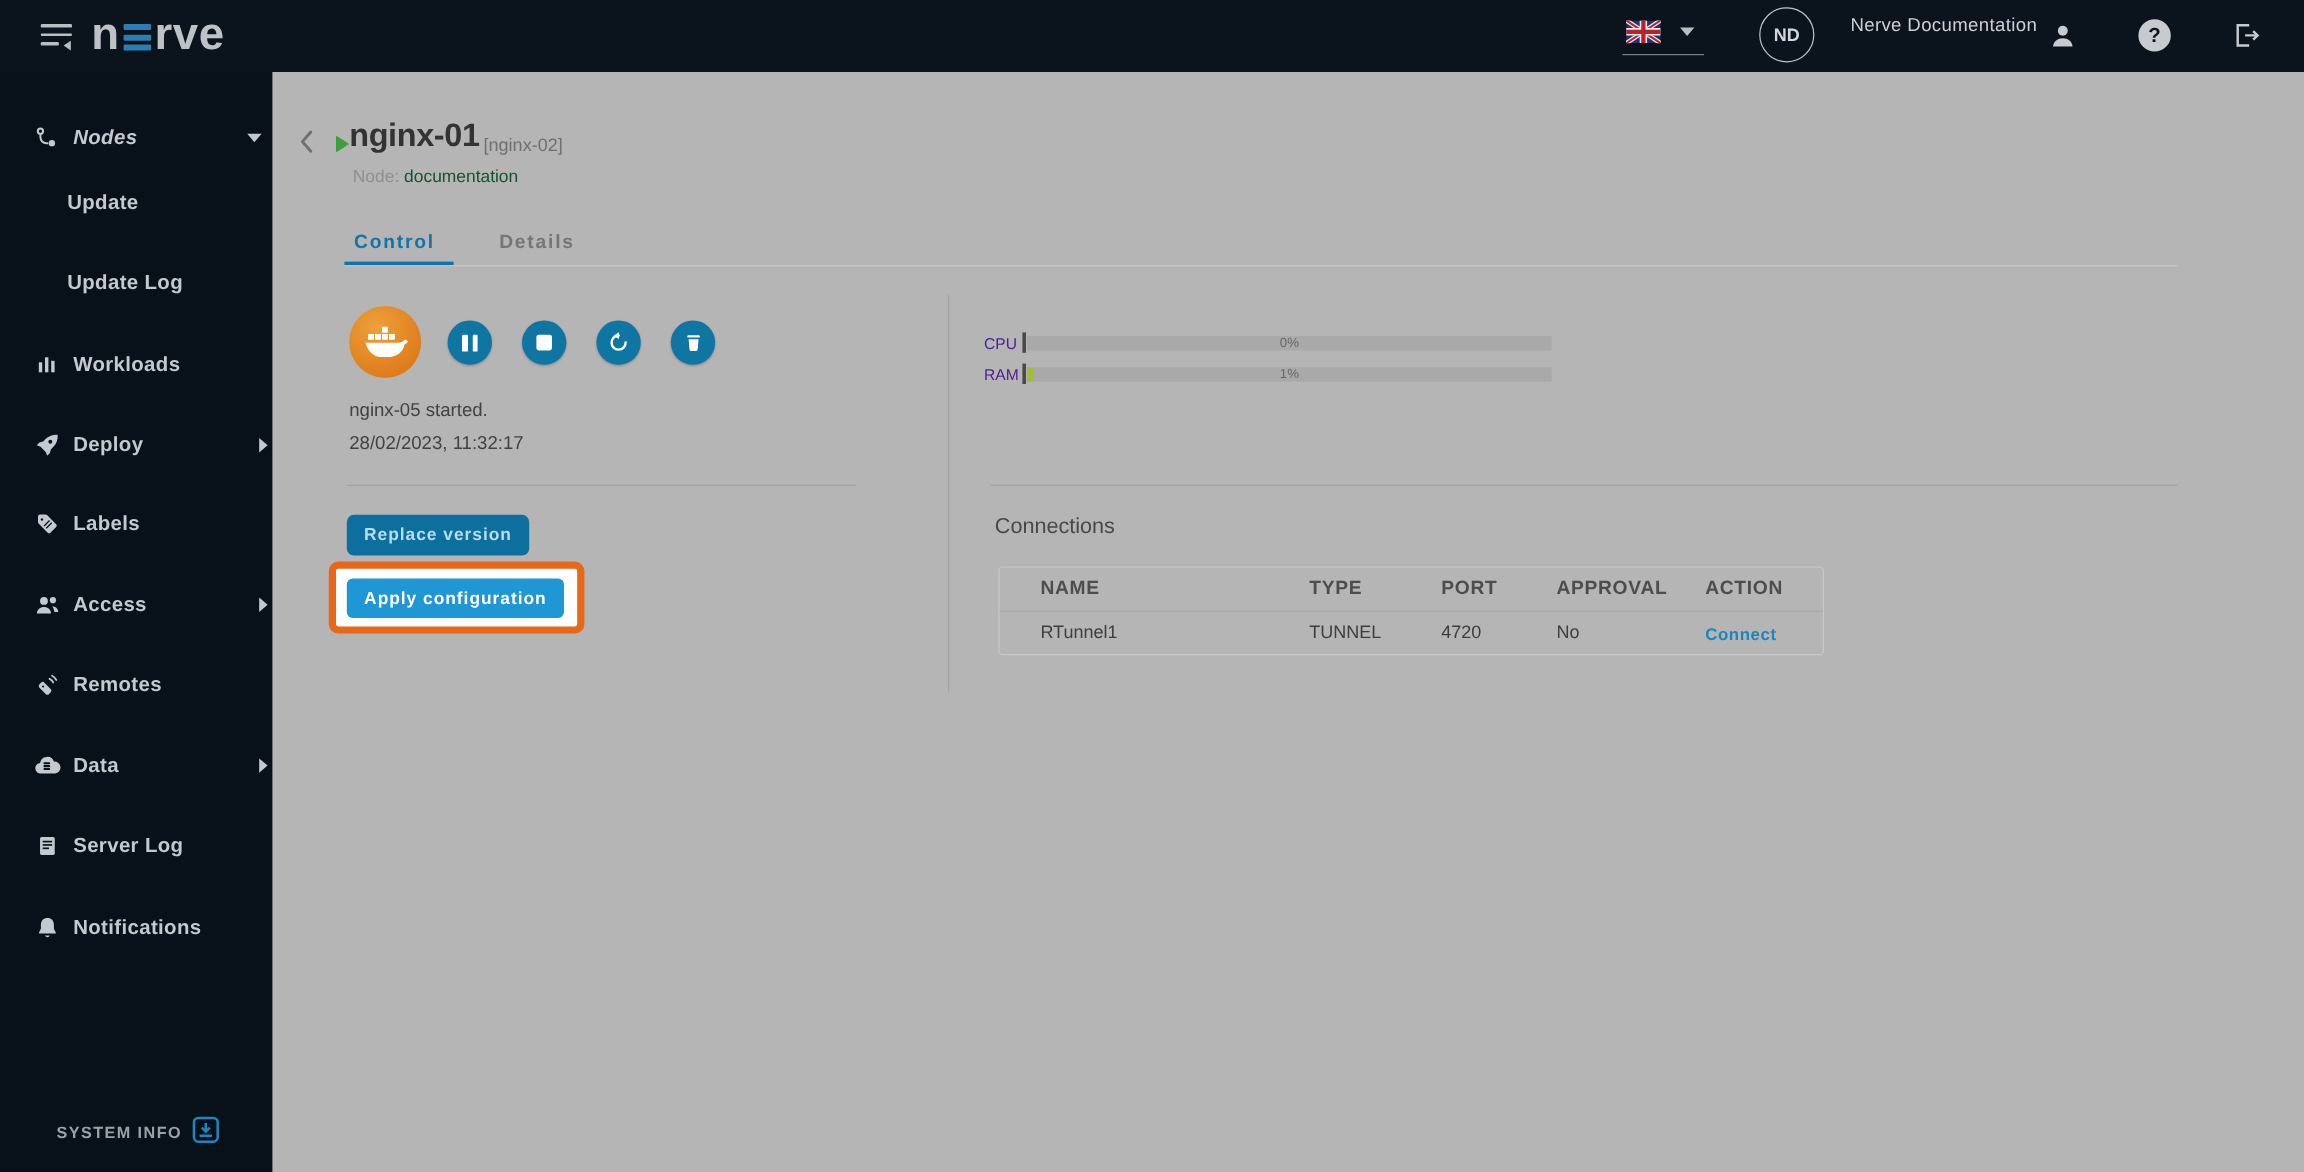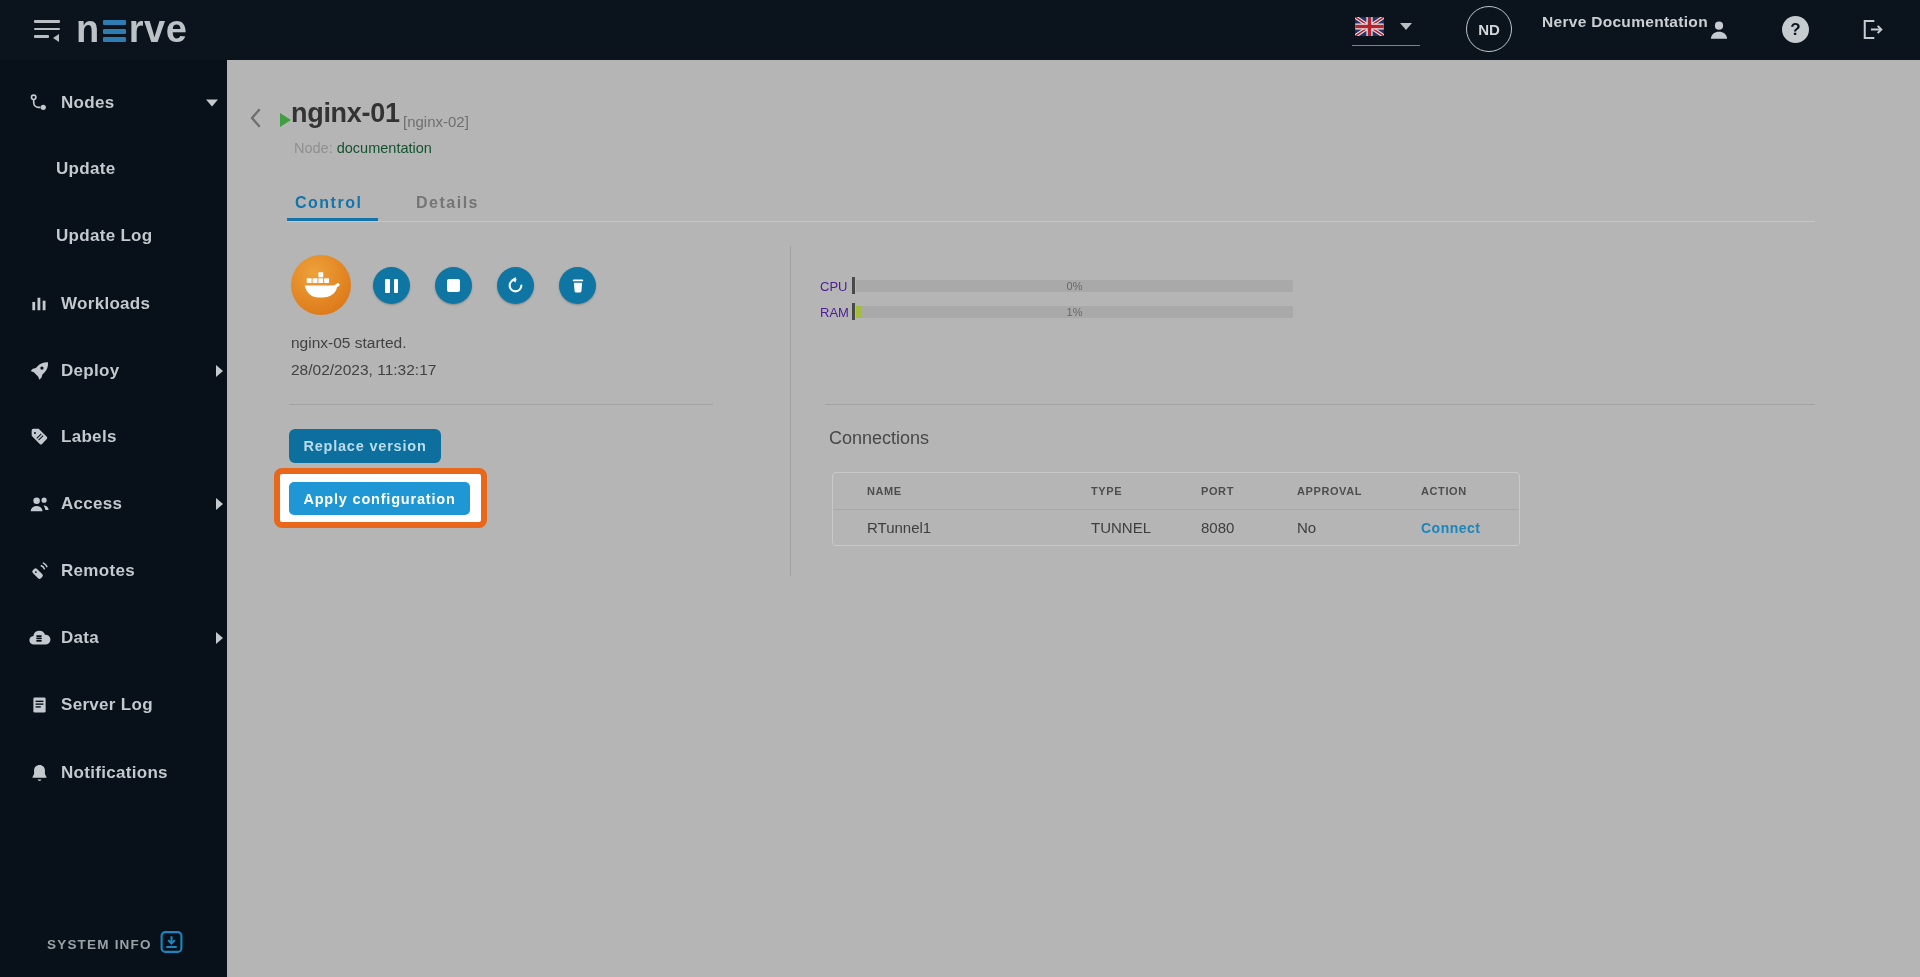--- a/index.html
+++ b/index.html
@@ -18,21 +18,21 @@
     font-size:38px;font-weight:bold;letter-spacing:.5px;line-height:40px;}
   .logo .ebars{display:flex;flex-direction:column;gap:3.5px;margin:0 3px;transform:translateY(2px);}
   .logo .ebars i{display:block;width:23px;height:5px;background:#2d7db2;border-radius:1px;}
   .lang{position:absolute;left:1352px;top:14px;width:70px;height:34px;cursor:pointer;}
   .lang .underline{position:absolute;left:0;top:31px;width:68px;height:1px;background:#7d8287;}
   .lang .caret{position:absolute;left:48px;top:9px;width:0;height:0;
     border-left:6px solid transparent;border-right:6px solid transparent;border-top:7px solid #b9bec3;}
   .avatar{position:absolute;left:1466px;top:6px;width:46px;height:46px;border:1.5px solid #c0c5ca;
     border-radius:50%;color:#d2d6da;font-size:15px;font-weight:bold;display:flex;align-items:center;justify-content:center;cursor:pointer;}
   .acct-name{position:absolute;left:1542px;top:0;height:44px;display:flex;align-items:center;
-    color:#ccd0d4;font-size:15.5px;font-weight:bold;letter-spacing:.3px;}
+    color:#ccd0d4;font-size:15.5px;font-weight:normal;letter-spacing:.3px;}
   .tb-icon{position:absolute;top:16px;cursor:pointer;}
   .help-circle{width:27px;height:27px;border-radius:50%;background:#c6cbd0;color:#0b131c;
     font-size:17px;font-weight:bold;display:flex;align-items:center;justify-content:center;}
 
   
   .sidebar{position:absolute;left:0;top:60px;width:227px;height:917px;background:#081119;z-index:9;}
   .nav-item{position:absolute;left:0;width:227px;height:30px;color:#c3c9ce;cursor:pointer;}
   .nav-item .nicon{position:absolute;left:27px;top:50%;transform:translateY(-50%);width:24px;display:flex;justify-content:center;}
   .nav-item .nlabel{position:absolute;left:61px;top:50%;transform:translateY(-50%);
     font-size:17px;font-weight:bold;letter-spacing:.3px;white-space:nowrap;}
@@ -83,21 +83,21 @@
   .meter-label{position:absolute;font-size:13px;color:#4c1d95;}
   .meter-tick{position:absolute;width:3px;height:17px;background:#4a4a4a;}
   .meter-bar{position:absolute;left:856px;width:437px;height:12px;background:#a9a9a9;
     font-size:11px;color:#686868;text-align:center;line-height:12px;}
   .meter-fill{position:absolute;left:0;top:0;height:12px;background:#a2bd3a;}
   .div-right{position:absolute;left:825px;top:404px;width:990px;height:1px;background:#a2a2a2;}
 
   .conn-title{position:absolute;left:829px;top:428px;font-size:18px;color:#484848;}
   .conn-table{position:absolute;left:832px;top:472px;width:688px;border:1px solid #c9c9c9;border-radius:4px;}
   .trow{display:grid;grid-template-columns:224px 110px 96px 124px 1fr;align-items:center;height:36px;padding-left:34px;}
-  .trow.head{font-size:11px;font-weight:bold;color:#4d4d4d;letter-spacing:.6px;}
+  .trow.head{font-size:16px;font-weight:bold;color:#4d4d4d;letter-spacing:.6px;}
   .trow.body{border-top:1px solid #a8a8a8;font-size:15px;color:#3e3e3e;}
   .link-connect{color:#1b86bd;font-weight:bold;font-size:14px;letter-spacing:.5px;cursor:pointer;}
 </style>
 </head>
 <body>
 
 <div class="topbar">
   <div class="hamburger">
     <div class="bar b1"></div>
       <div class="bar b2"></div>
@@ -144,21 +144,21 @@
     <svg width="27" height="27" viewBox="0 0 24 24" fill="none" stroke="#c6cbd0" stroke-width="1.8">
       <path d="M14.5 4.5H6v15h8.5"></path>
       <path d="M11.5 12h9"></path>
       <path d="M17.5 8.8 20.7 12l-3.2 3.2"></path>
     </svg>
   </div>
 </div>
 
 <div class="sidebar">
 
-  <div class="nav-item" style="top:28px;">
+  <div class="nav-item" style="top:40px;font-style:italic;">
     <span class="nicon">
       <svg width="22" height="22" viewBox="0 0 24 24">
         <circle cx="6.2" cy="5.8" r="2.4" fill="none" stroke="#c3c9ce" stroke-width="1.8"></circle>
         <path d="M6.2 8.2v3.2a5.3 5.3 0 0 0 5.3 5.3h1.8" fill="none" stroke="#c3c9ce" stroke-width="1.8"></path>
         <circle cx="16.6" cy="16.7" r="2.9" fill="#c3c9ce"></circle>
       </svg>
     </span>
     <span class="nlabel">Nodes</span>
     <span class="caret-down"></span>
   </div>
@@ -361,17 +361,17 @@
   <div class="trow head">
     <span>NAME</span>
     <span>TYPE</span>
     <span>PORT</span>
     <span>APPROVAL</span>
     <span>ACTION</span>
   </div>
   <div class="trow body">
     <span>RTunnel1</span>
     <span>TUNNEL</span>
-    <span>8080</span>
+    <span>4720</span>
     <span>No</span>
     <span class="link-connect">Connect</span>
   </div>
 </div>
 
 </body></html>

